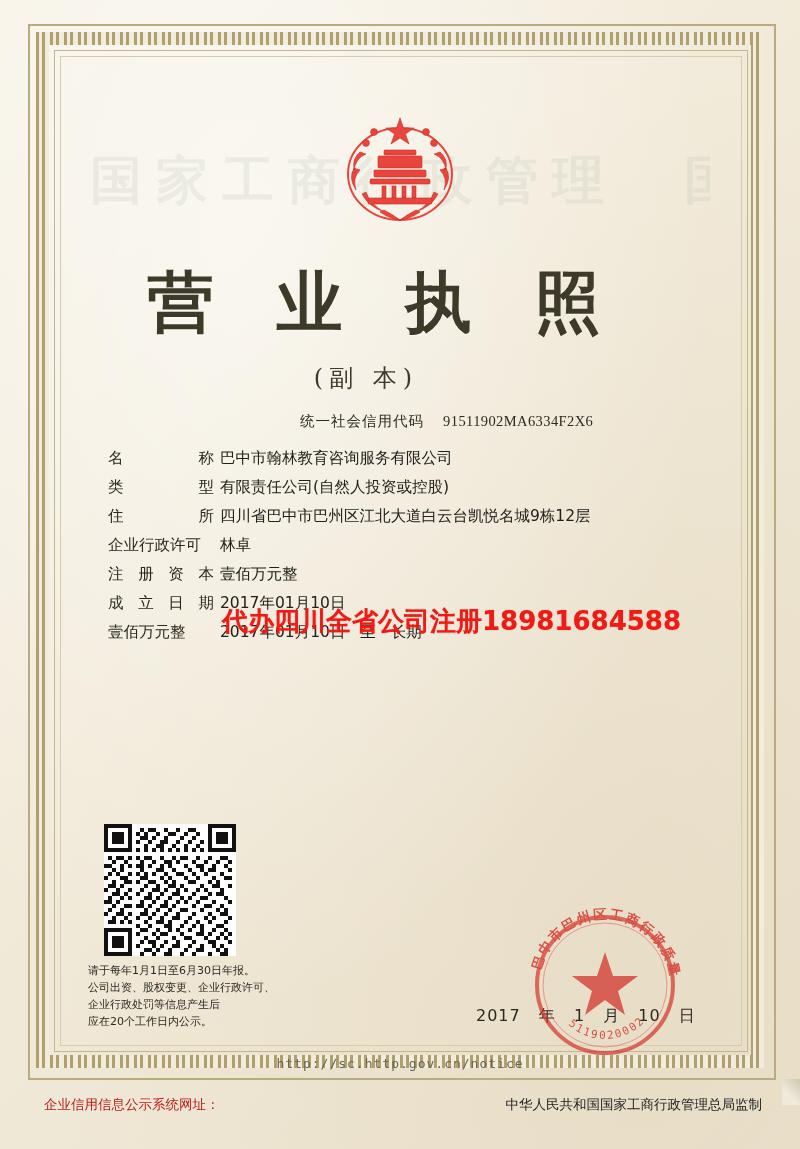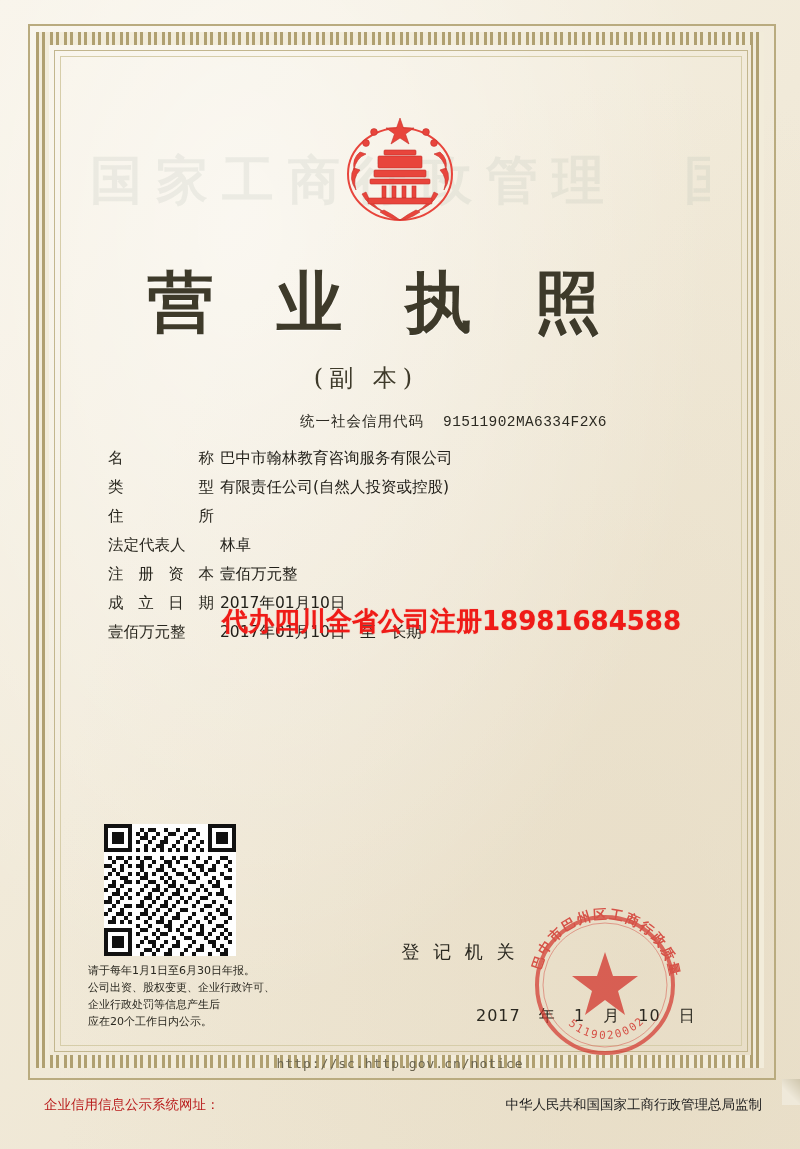--- a/index.html
+++ b/index.html
@@ -132,21 +132,21 @@
     position: absolute;
     left: 300px;
     top: 412px;
     width: 440px;
     font-size: 14.5px;
     color: #2c2a22;
     font-family: "DejaVu Sans", sans-serif;
     letter-spacing: 0.5px;
   }
   .credit-label { letter-spacing: 1px; }
-  .credit-value { margin-left: 14px; font-family: Liberation Mono, monospace; letter-spacing: 0.4px; margin-top: 43px; }
+  .credit-value { margin-left: 14px; font-family: Liberation Serif, serif; letter-spacing: 0.4px; margin-top: 43px; }
 
   
   .fields {
     position: absolute;
     left: 108px;
     top: 448px;
     width: 580px;
   }
   .field-row {
     display: flex;
@@ -362,24 +362,25 @@
         <span>型</span>
       </div>
       <div class="field-value">有限责任公司(自然人投资或控股)</div>
     </div>
 
     <div class="field-row">
       <div class="field-label spread">
         <span>住</span>
         <span>所</span>
       </div>
+      <div class="field-value">四川省巴中市巴州区江北大道白云台凯悦名城9栋12层</div>
     </div>
 
     <div class="field-row">
-      <div class="field-label">法定代表人</div>
+      <div class="field-label">企业行政许可</div>
       <div class="field-value">林卓</div>
     </div>
 
     <div class="field-row">
       <div class="field-label spread">
         <span>注</span>
         <span>册</span>
         <span>资</span>
         <span>本</span>
       </div>
@@ -702,21 +703,20 @@
     </svg>
   </div>
 
   <div class="notes">
     <div>请于每年1月1日至6月30日年报。</div>
     <div>公司出资、股权变更、企业行政许可、</div>
     <div>企业行政处罚等信息产生后</div>
     <div>应在20个工作日内公示。</div>
   </div>
 
-  <div class="authority">登 记 机 关</div>
 
   <div class="issue-date">
     <span>2017</span>
     <span>年</span>
     <span>1</span>
     <span>月</span>
     <span>10</span>
     <span>日</span>
   </div>
 

